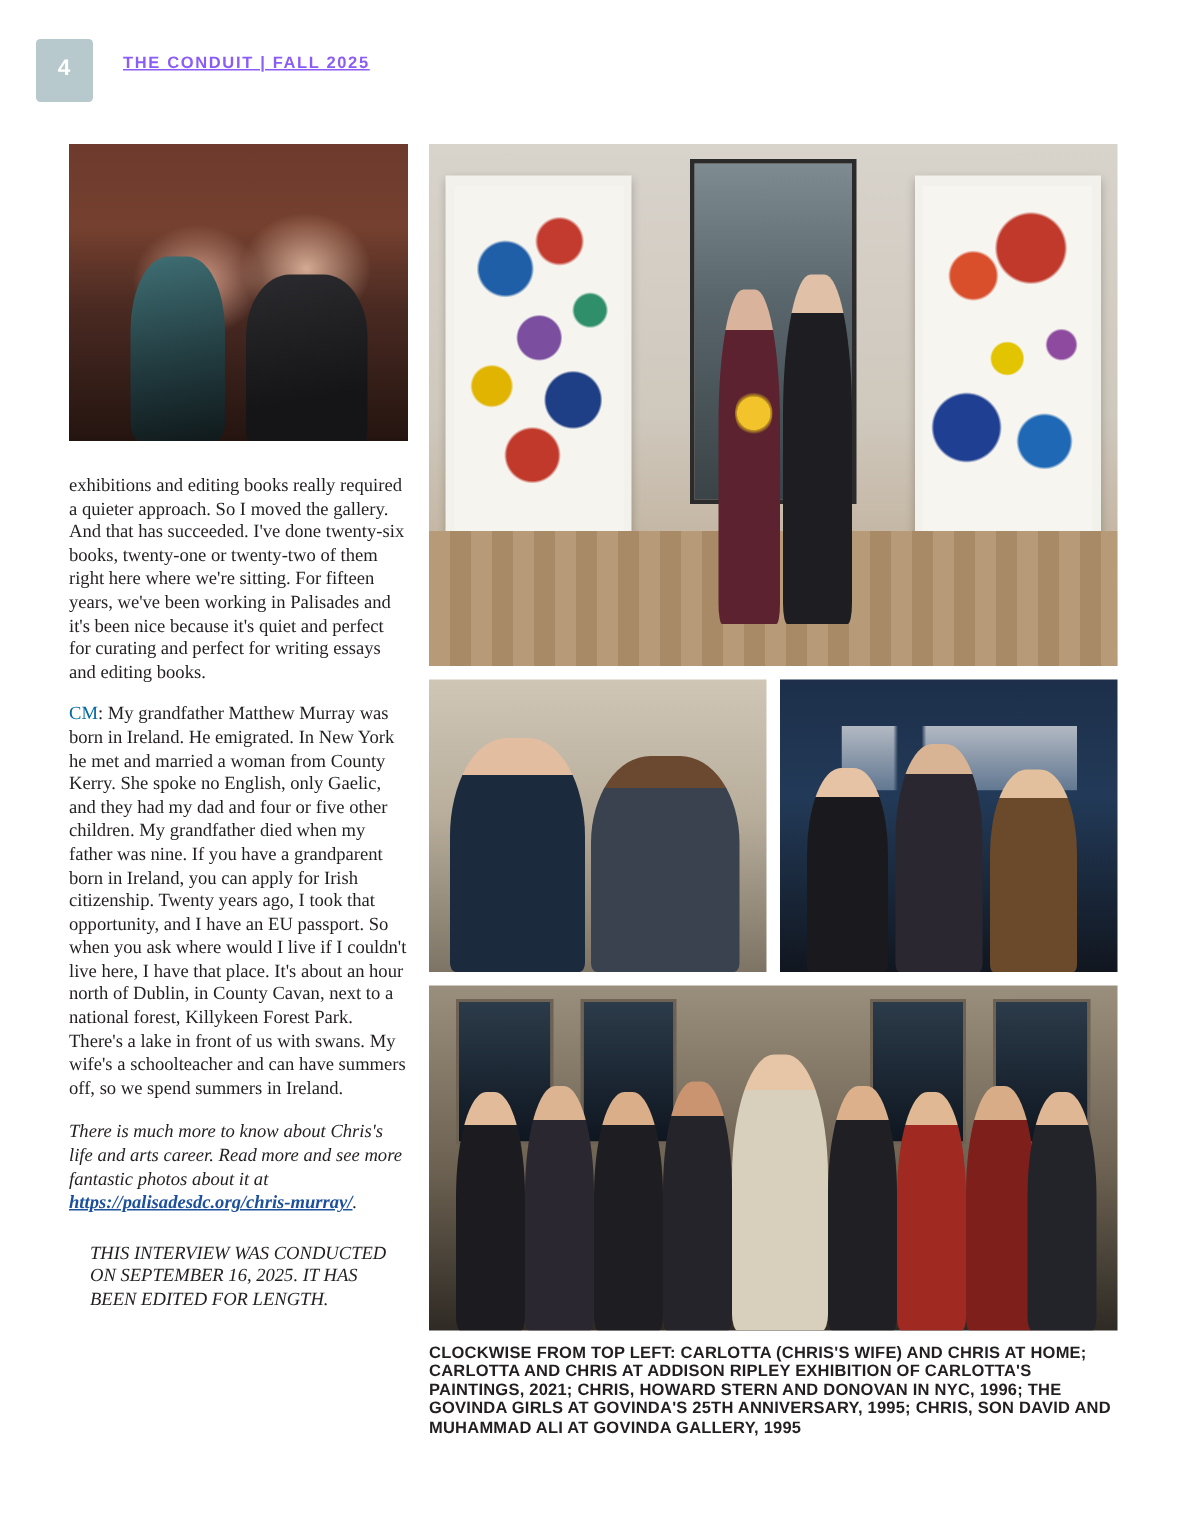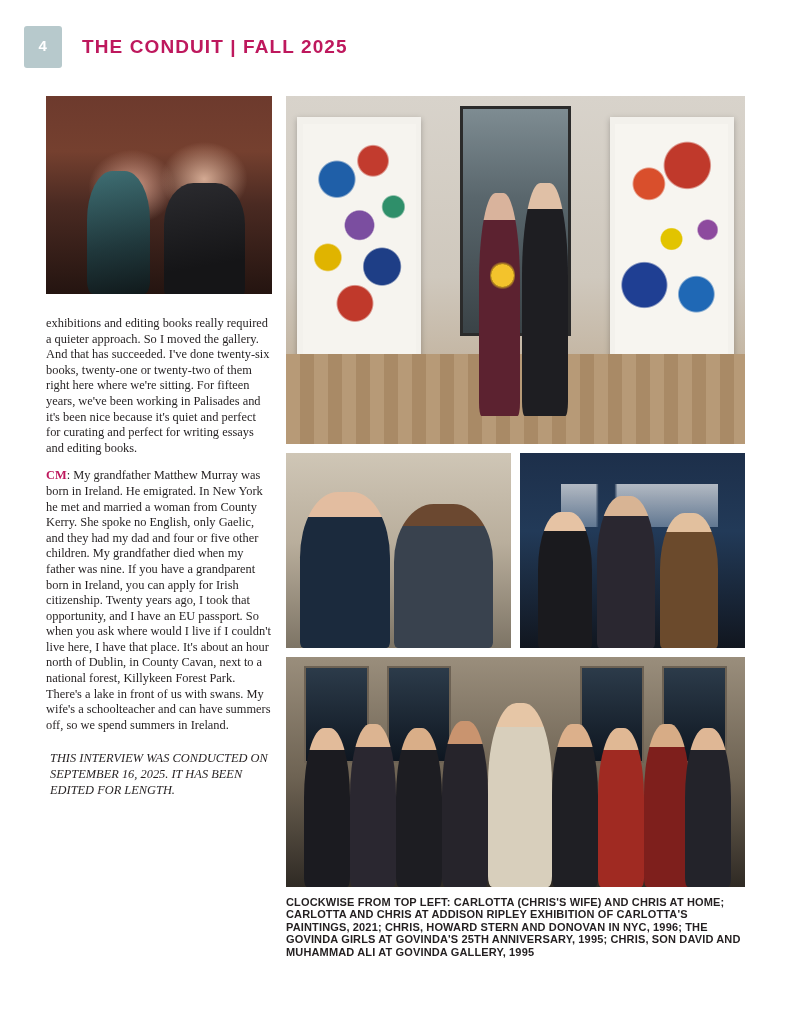--- a/index.html
+++ b/index.html
@@ -44,23 +44,24 @@
     font-size: 15px;
     color: #ffffff;
     letter-spacing: .5px;
   }
   .header-title {
     position: absolute;
     left: 58px;
     top: 10px;
     font-family: "Liberation Sans", sans-serif;
     font-weight: bold;
-    font-size: 19px;
+    font-size: 11px;
     letter-spacing: 1.1px;
-    color: #be185d;
+    color: #8b5cf6;
+    text-decoration: underline;
   }
 
   
   .col-left {
     position: absolute;
     left: 46px;
     top: 96px;
     width: 226px;
   }
   .photo {
@@ -82,40 +83,40 @@
     margin: 0 0 12px 0;
   }
   .q-head {
     font-family: "Liberation Serif", serif;
     font-weight: bold;
     font-size: 12.4px;
     line-height: 15.6px;
     margin: 0 0 3px 0;
   }
   .speaker {
-    color: #be185d;
-    font-weight: bold;
+    color: #0369a1;
+    font-weight: normal;
   }
   .italic-note {
     font-style: italic;
     font-size: 12.4px;
     line-height: 15.6px;
     margin: 14px 0 0 0;
   }
   .link {
     color: #1c4f9c;
     text-decoration: underline;
     font-weight: bold;
     font-style: italic;
   }
   .closing-note {
     font-style: italic;
     font-size: 12.4px;
     line-height: 15.6px;
-    margin: 18px 0 0 4px;
+    margin: 18px 0 0 14px;
   }
 
   
   .col-right {
     position: absolute;
     left: 286px;
     top: 96px;
     width: 459px;
   }
   .ph-gallery {
@@ -334,20 +335,23 @@
     
   </div>
 
   <p class="body-text">exhibitions and editing books really required a quieter approach. So I moved the gallery. And that has succeeded. I've done twenty-six books, twenty-one or twenty-two of them right here where we're sitting. For fifteen years, we've been working in Palisades and it's been nice because it's quiet and perfect for curating and perfect for writing essays and editing books.</p>
 
 
   <p class="body-text">
     <span class="speaker">CM</span><span>: </span><span>My grandfather Matthew Murray was born in Ireland. He emigrated. In New York he met and married a woman from County Kerry. She spoke no English, only Gaelic, and they had my dad and four or five other children. My grandfather died when my father was nine. If you have a grandparent born in Ireland, you can apply for Irish citizenship. Twenty years ago, I took that opportunity, and I have an EU passport. So when you ask where would I live if I couldn't live here, I have that place. It's about an hour north of Dublin, in County Cavan, next to a national forest, Killykeen Forest Park. There's a lake in front of us with swans. My wife's a schoolteacher and can have summers off, so we spend summers in Ireland.</span>
   </p>
 
+  <p class="italic-note">
+    <span>There is much more to know about Chris's life and arts career. Read more and see more fantastic photos about it at </span><a class="link" href="#">https://palisadesdc.org/chris-murray/</a><span>.</span>
+  </p>
 
   <p class="closing-note">THIS INTERVIEW WAS CONDUCTED ON SEPTEMBER 16, 2025. IT HAS BEEN EDITED FOR LENGTH.</p>
 </div>
 
 <div class="col-right">
 
   <div class="photo ph-gallery">
     <div class="g-wall-left"></div>
     <div class="g-wall-right"></div>
     <div class="g-door"></div>

